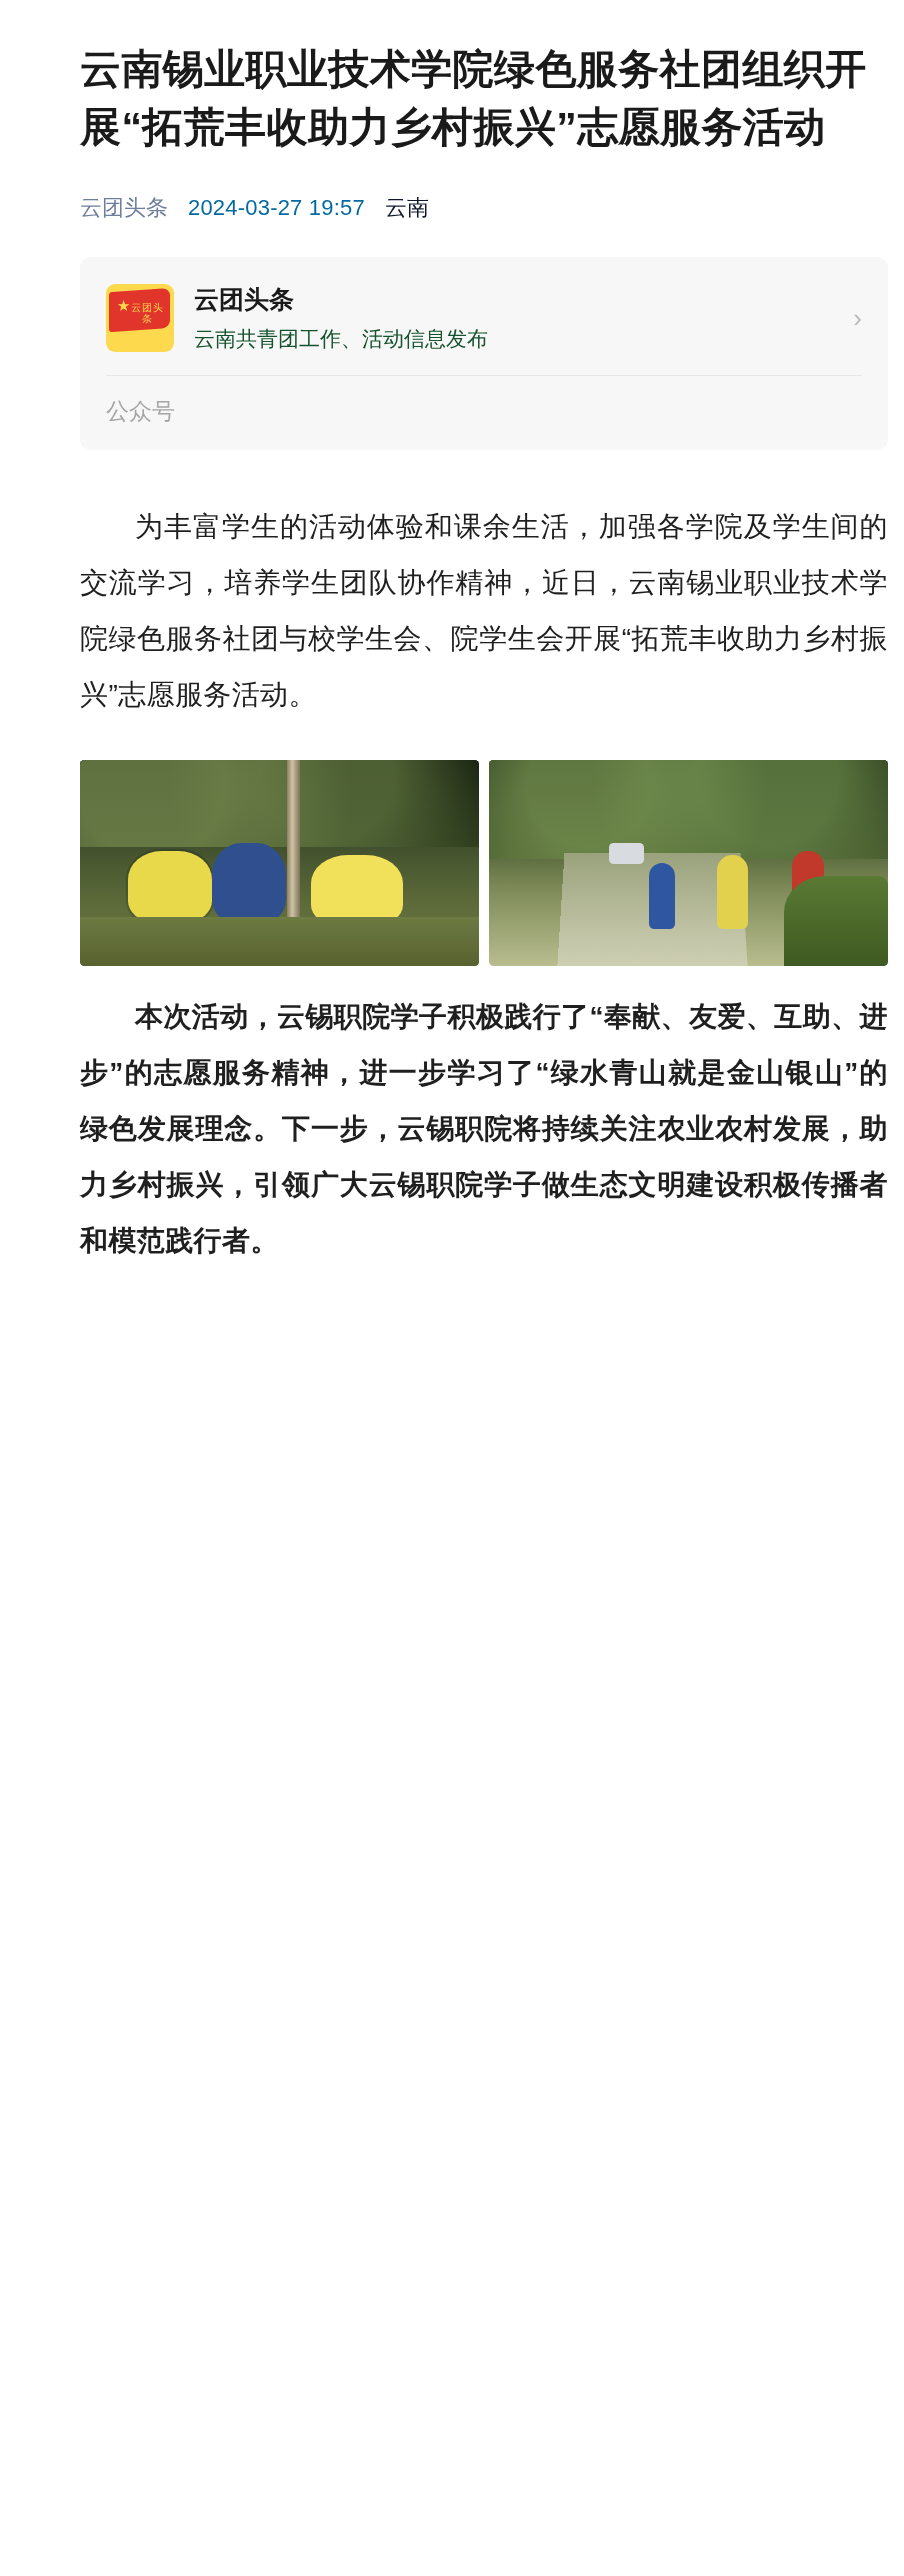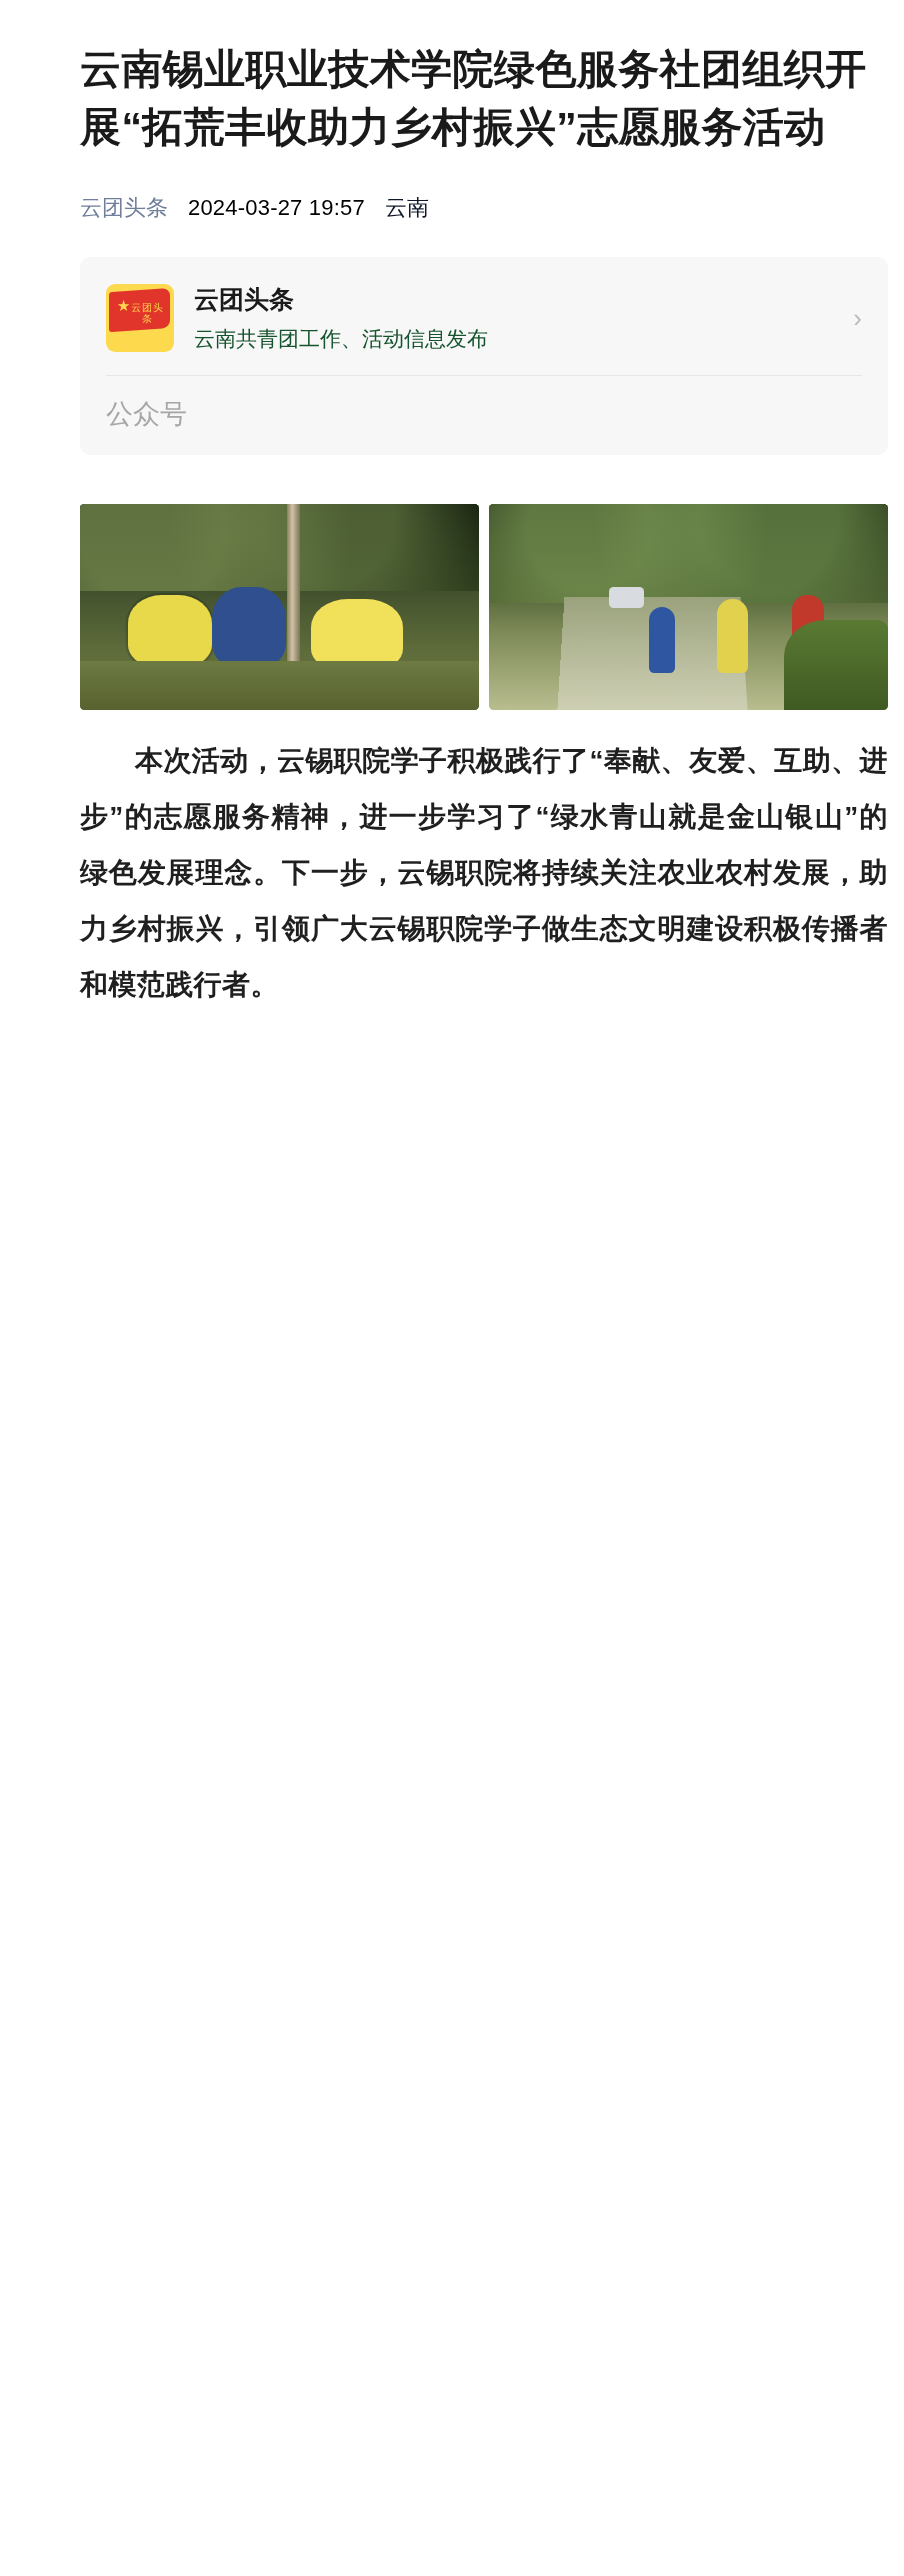--- a/index.html
+++ b/index.html
@@ -37,21 +37,21 @@
     align-items: center;
     margin-top: 37px;
     font-size: 22px;
     color: #9a9a9a;
   }
   .meta-source {
     color: #6f7f9b;
     margin-right: 20px;
   }
   .meta-date {
-    color: #000000;
+    color: #0369a1;
     margin-right: 20px;
     letter-spacing: 0.2px;
   }
   .meta-location {
     color: #0f172a;
   }
   
   .account-card {
     margin-top: 34px;
     background: #f7f7f7;
@@ -125,21 +125,21 @@
   .account-chevron {
     flex: none;
     color: #bbbbbb;
     font-size: 26px;
     padding-left: 14px;
     line-height: 1;
   }
   .account-footer {
     border-top: 0.8px solid #e7e7e7;
     padding: 20px 0 23px 0;
-    font-size: 27px;
+    font-size: 23px;
     color: #a6a6a6;
   }
   
   .body-text {
     margin-top: 49px;
   }
   .para {
     font-size: 28px;
     line-height: 2.0;
     color: #1f1f1f;
@@ -294,20 +294,21 @@
         <div class="account-name">云团头条</div>
         <div class="account-desc">云南共青团工作、活动信息发布</div>
       </div>
       <div class="account-chevron">›</div>
     </div>
     <div class="account-footer">公众号</div>
   </div>
 
   <div class="body-text">
 
+    <p class="para">为丰富学生的活动体验和课余生活，加强各学院及学生间的交流学习，培养学生团队协作精神，近日，云南锡业职业技术学院绿色服务社团与校学生会、院学生会开展“拓荒丰收助力乡村振兴”志愿服务活动。</p>
 
     <div class="image-row">
       <div class="photo photo-1">
         <span class="pole"></span>
         <span class="v1"></span>
         <span class="v2"></span>
         <span class="v3"></span>
         <span class="ground"></span>
       </div>
       <div class="photo photo-2">

